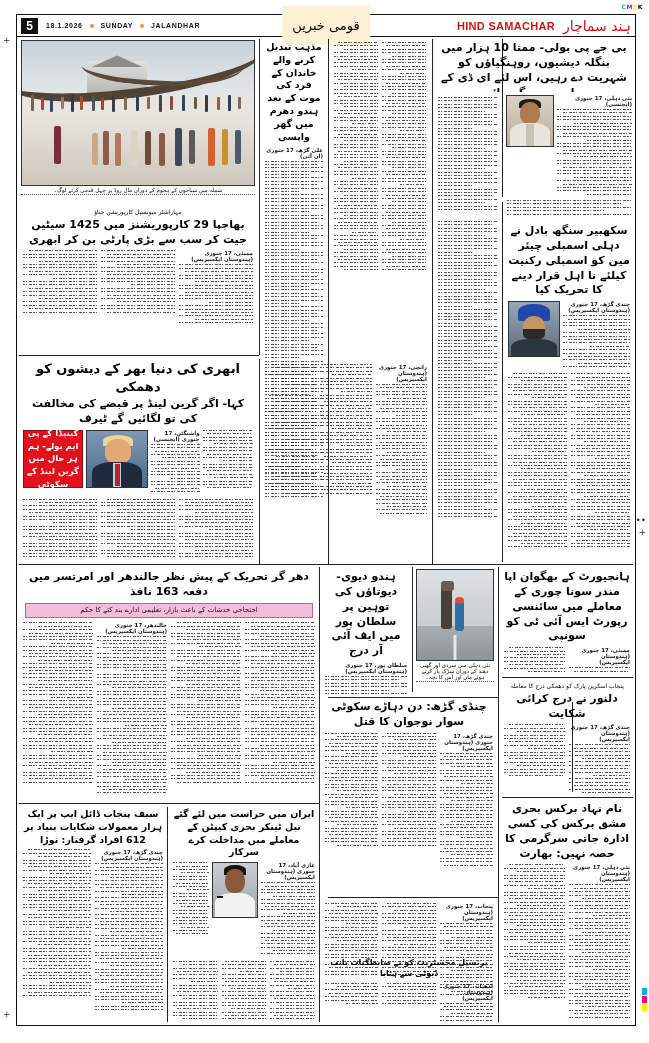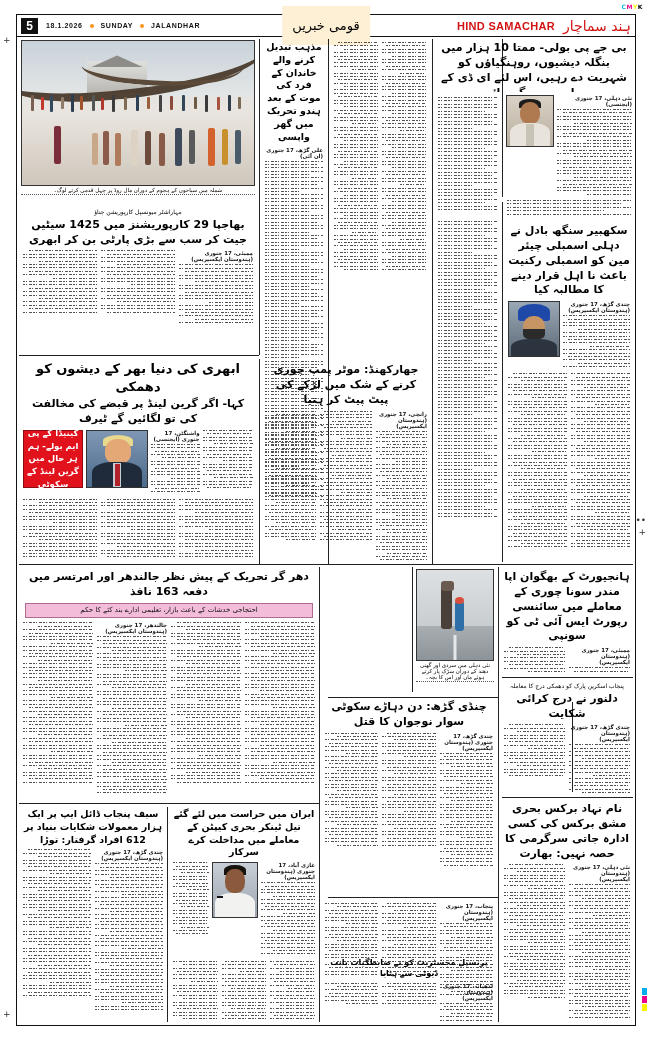--- a/index.html
+++ b/index.html
@@ -468,21 +468,21 @@
               <div class="ln s1"></div>
               <div class="ln s2"></div>
             <div class="ln s1"></div>
               <div class="ln s1"></div>
 
           </div>
         </div>
       </div>
 
       <div class="block" style="left:246px; top:3px; width:62px; height:520px;">
-        <div class="hl x3">مذہب تبدیل کرنے والے خاندان کے فرد کی موت کے بعد ہندو تحریک میں گھر واپسی</div>
+        <div class="hl x3">مذہب تبدیل کرنے والے خاندان کے فرد کی موت کے بعد ہندو دھرم میں گھر واپسی</div>
         <div style="padding:2px;">
           <div class="dateline-in">علی گڑھ، 17 جنوری (ان آئی)</div>
           <div class="ln s1"></div>
             <div class="ln s2"></div>
             <div class="ln s1"></div>
             <div class="ln s1"></div>
           <div class="ln s3"></div>
             <div class="ln s1"></div>
             <div class="ln s1"></div>
             <div class="ln s2"></div>
@@ -816,21 +816,21 @@
           <div class="ln s1"></div>
             <div class="ln s2"></div>
             <div class="ln s1"></div>
             <div class="ln s3"></div>
           <div class="ln s1"></div>
             <div class="ln s1"></div>
         </div>
       </div>
 
       <div class="block" style="left:489px; top:186px; width:126px; height:340px;">
-        <div class="hl x2">سکھبیر سنگھ بادل نے دہلی اسمبلی چیئر مین کو اسمبلی رکنیت باعث نا اہل قرار دینے کا مطالبہ کیا</div>
+        <div class="hl x2">سکھبیر سنگھ بادل نے دہلی اسمبلی چیئر مین کو اسمبلی رکنیت کیلئے نا اہل قرار دینے کا تحریک کیا</div>
         <div style="display:flex; direction:rtl; gap:3px; padding:2px; align-items:flex-start;">
           <div style="flex:1;">
             <div class="dateline-in">چندی گڑھ، 17 جنوری (ہندوستان ایکسپریس)</div>
             <div class="ln s1"></div>
               <div class="ln s2"></div>
               <div class="ln s1"></div>
               <div class="ln s1"></div>
             <div class="ln s3"></div>
               <div class="ln s1"></div>
               <div class="ln s1"></div>
@@ -960,21 +960,20 @@
               <div class="ln s2"></div>
             <div class="ln s1"></div>
               <div class="ln s1"></div>
               <div class="ln s3"></div>
               <div class="ln s1"></div>
           </div>
         </div>
       </div>
 
       <div class="block" style="left:246px; top:325px; width:166px; height:200px;">
-        <div class="hl x2">جھارکھنڈ: موٹر پمپ چوری کرنے کے شک میں لڑکے کی پیٹ پیٹ کر ہتیا</div>
         <div class="cols">
           <div class="col">
             <div class="dateline-in">رانچی، 17 جنوری (ہندوستان ایکسپریس)</div>
             <div class="ln s1"></div>
               <div class="ln s2"></div>
               <div class="ln s1"></div>
               <div class="ln s1"></div>
             <div class="ln s3"></div>
               <div class="ln s1"></div>
               <div class="ln s1"></div>
@@ -1389,20 +1388,33 @@
               <div class="ln s1"></div>
               <div class="ln s3"></div>
             <div class="ln s1"></div>
               <div class="ln s1"></div>
               <div class="ln s2"></div>
               <div class="ln s1"></div>
           </div>
         </div>
       </div>
 
+      <div class="block" style="left:306px; top:532px; width:86px; height:125px;">
+        <div class="hl x2">ہندو دیوی-دیوتاؤں کی توہین پر سلطان پور میں ایف آئی آر درج</div>
+        <div style="padding:2px;">
+          <div class="dateline-in">سلطان پور، 17 جنوری (ہندوستان ایکسپریس)</div>
+          <div class="ln s1"></div>
+            <div class="ln s2"></div>
+            <div class="ln s1"></div>
+            <div class="ln s1"></div>
+          <div class="ln s3"></div>
+            <div class="ln s1"></div>
+
+        </div>
+      </div>
 
       <div class="block" style="left:399px; top:532px; width:78px; height:128px;">
         <div class="photo" style="width:78px; height:92px; background:linear-gradient(180deg,#d9dde0,#b9bfc3 60%,#9fa6ab);">
           <div style="position:absolute; inset:0 0 30% 0; background:linear-gradient(180deg,#dde1e4,#c6cbce);"></div>
           <div style="position:absolute; inset:62% 0 0 0; background:linear-gradient(180deg,#a8aeb2,#8d9499);"></div>
           <div style="position:absolute; left:50%; top:72%; width:3px; height:28%; background:#e5e8ea; transform:translateX(-50%);"></div>
           <div style="position:absolute; left:32%; top:16%; width:11px; height:50%; background:#4b3f3a; border-radius:3px;"></div>
           <div style="position:absolute; left:31%; top:12%; width:13px; height:10px; background:#6b5a4f; border-radius:3px;"></div>
           <div style="position:absolute; left:50%; top:34%; width:9px; height:34%; background:#2f6fa8; border-radius:3px;"></div>
           <div style="position:absolute; left:50%; top:30%; width:9px; height:7px; background:#d94f3d; border-radius:50%;"></div>

